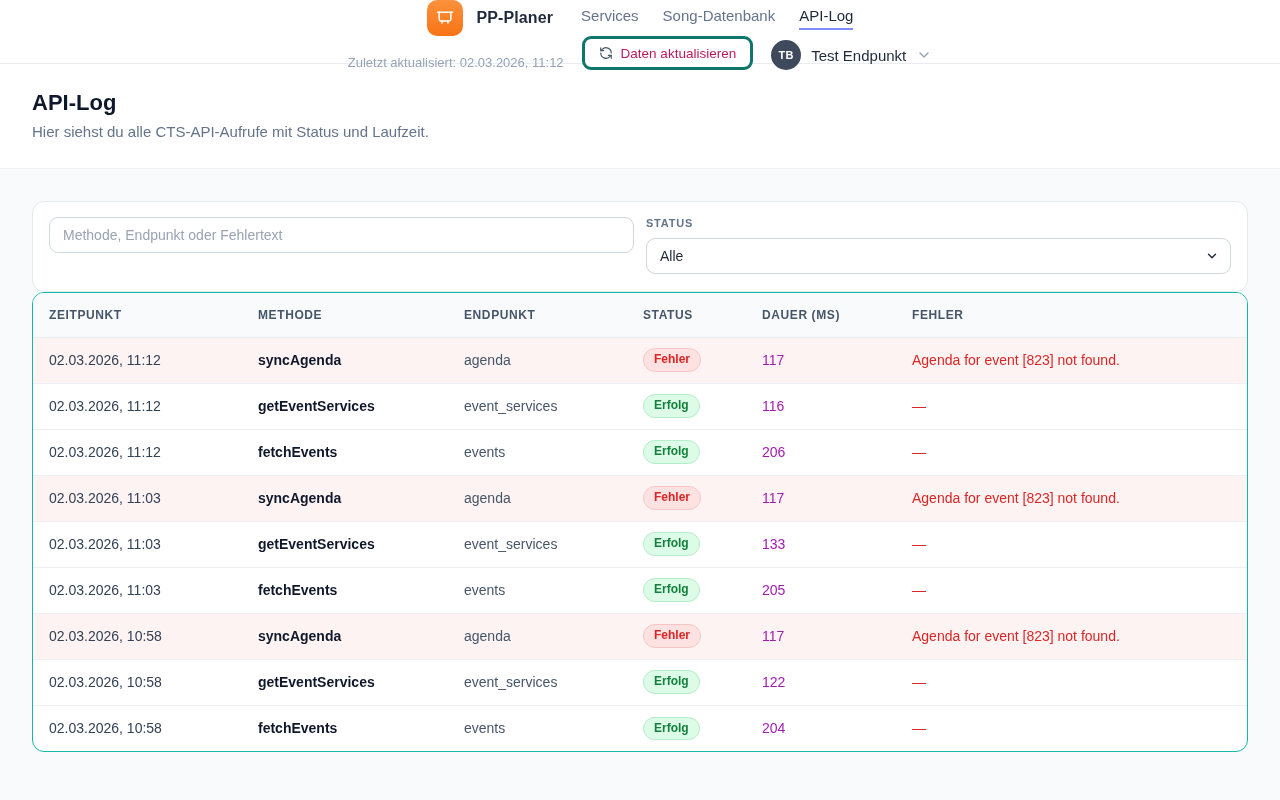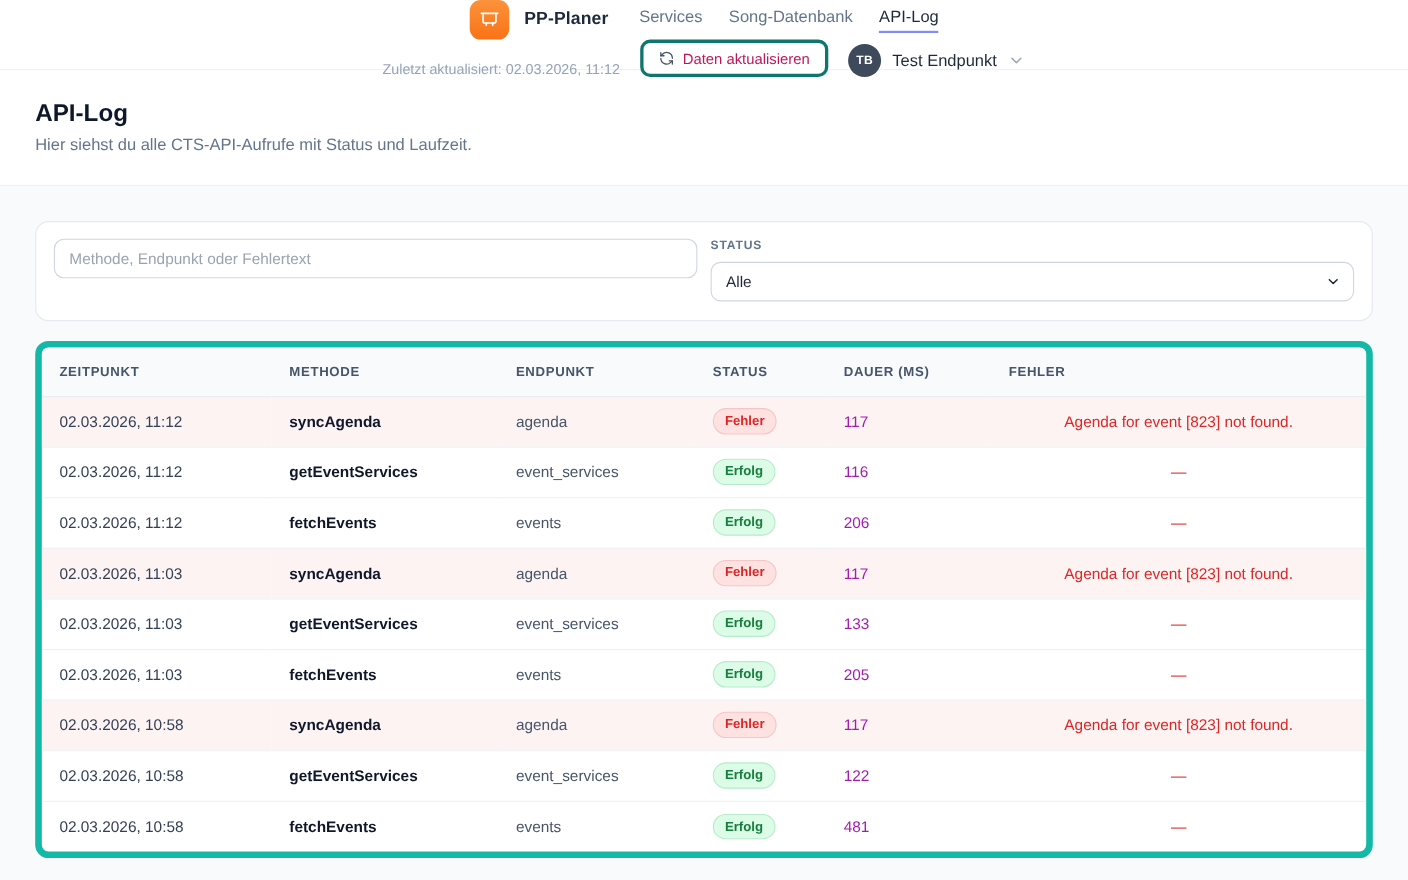--- a/index.html
+++ b/index.html
@@ -86,40 +86,40 @@
     background:#ffffff; appearance:none; -webkit-appearance:none; cursor:pointer; outline:none;
   }
   .select-wrap .chev {
     position:absolute; right:12px; top:50%; transform:translateY(-50%);
     width:14px; height:14px; stroke:#1e293b; fill:none; stroke-width:2.4;
     stroke-linecap:round; stroke-linejoin:round; pointer-events:none;
   }
 
   
   .table-card {
-    margin-top:18px; background:#ffffff; border:6px solid #14b8a6;
+    background:#ffffff; border:1px solid #14b8a6;
     border-radius:12px; overflow:hidden;
   }
   table { width:100%; border-collapse:collapse; table-layout:fixed; }
   thead th {
     background:#f8fafc; height:44px; text-align:left;
     font-size:12px; font-weight:600; letter-spacing:0.05em; color:#475569;
     padding:0 16px; border-bottom:1px solid #e9edf2;
   }
   th.col-zeit { width:209px; } th.col-meth { width:206px; }
   th.col-endp { width:179px; } th.col-stat { width:119px; }
   th.col-daur { width:150px; }
   tbody td { height:46px; padding:0 16px; font-size:14px; border-top:1px solid #edf0f4; }
   tbody tr:first-child td { border-top:none; }
   tr.row-error td { background:#fdf3f3; }
   .cell-zeit { color:#334155; }
   .cell-meth { color:#0f172a; font-weight:600; }
   .cell-endp { color:#475569; }
   .cell-daur { color:#a21caf; }
-  .cell-fehl { color:#dc2626;text-align:center; }
+  .cell-fehl { color:#dc2626; }
   .badge {
     display:inline-block; padding:3px 10px 4px; border-radius:999px;
     font-size:12px; font-weight:600; line-height:1.2;
   }
   .badge-error   { color:#dc2626; background:#fee2e2; border:1px solid #f6c6c6; }
   .badge-success { color:#15803d; background:#dcfce7; border:1px solid #b5ecc9; }
 </style>
 </head>
 <body>
 
@@ -280,20 +280,20 @@
     <td class="cell-daur">122</td>
     <td class="cell-fehl">—</td>
   </tr>
           <tr>
     <td class="cell-zeit">02.03.2026, 10:58</td>
     <td class="cell-meth">fetchEvents</td>
     <td class="cell-endp">events</td>
     <td class="cell-stat">
       <span class="badge badge-success">Erfolg</span>
     </td>
-    <td class="cell-daur">481</td>
+    <td class="cell-daur">204</td>
     <td class="cell-fehl">—</td>
   </tr>
         </tbody>
     </table>
   </div>
 
 </main>
 
 </body></html>

